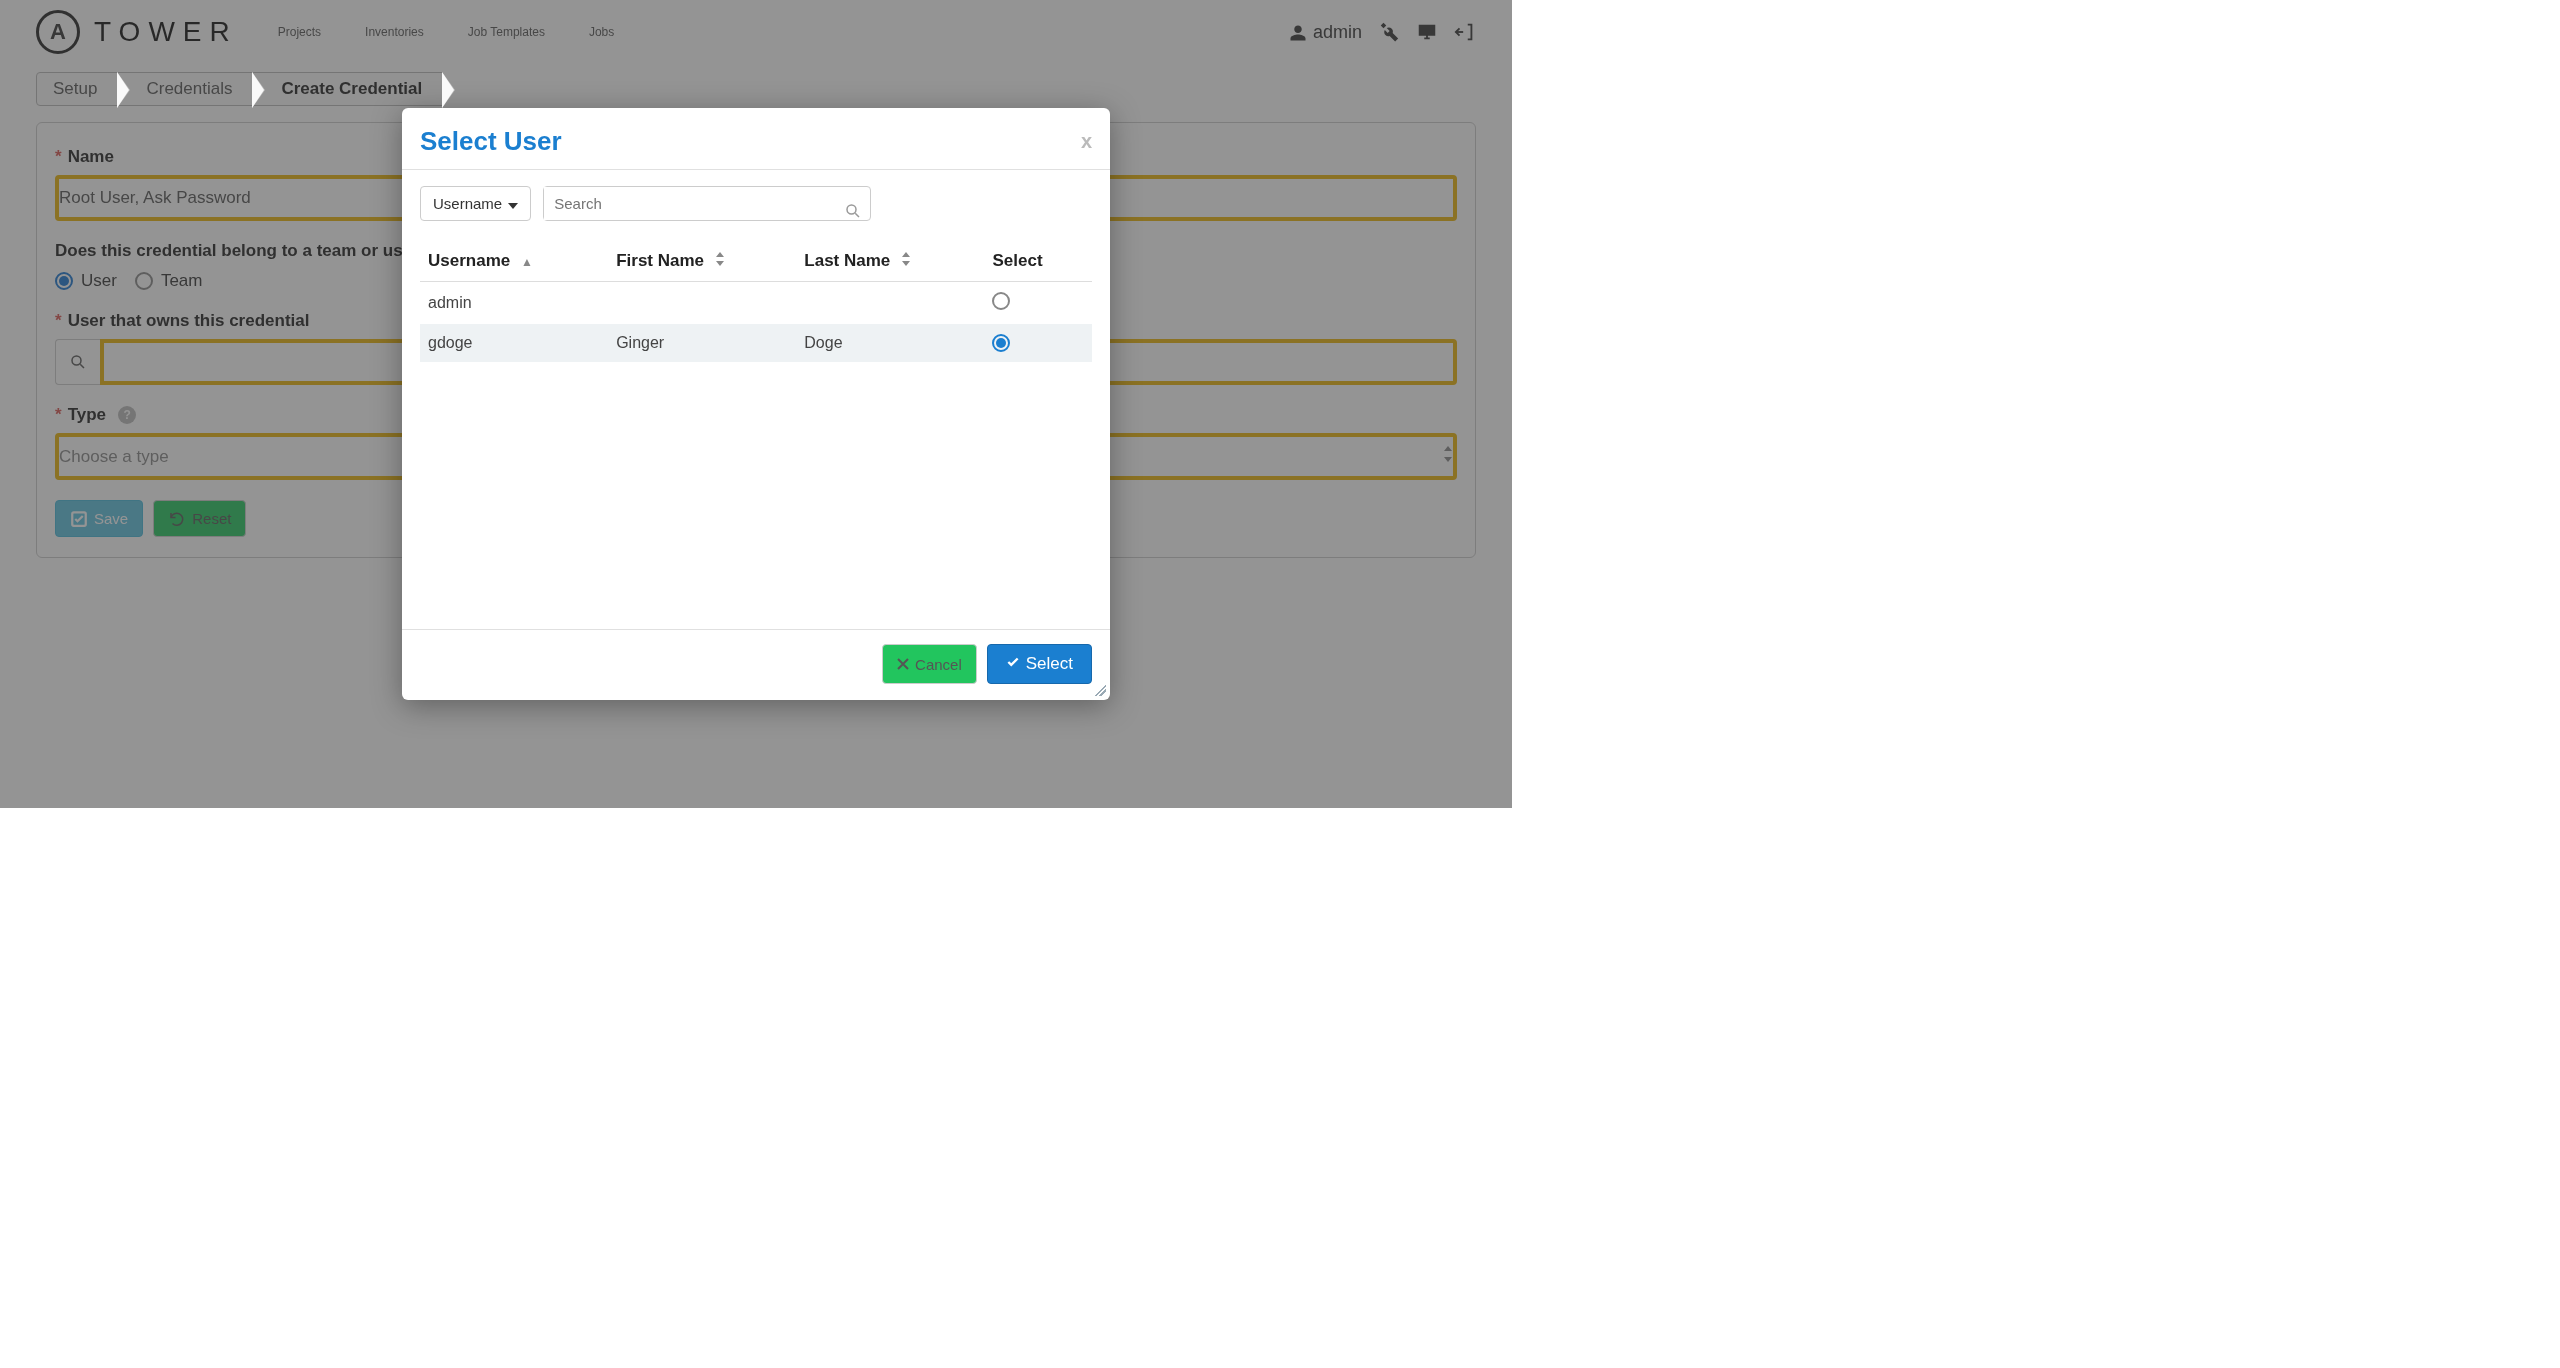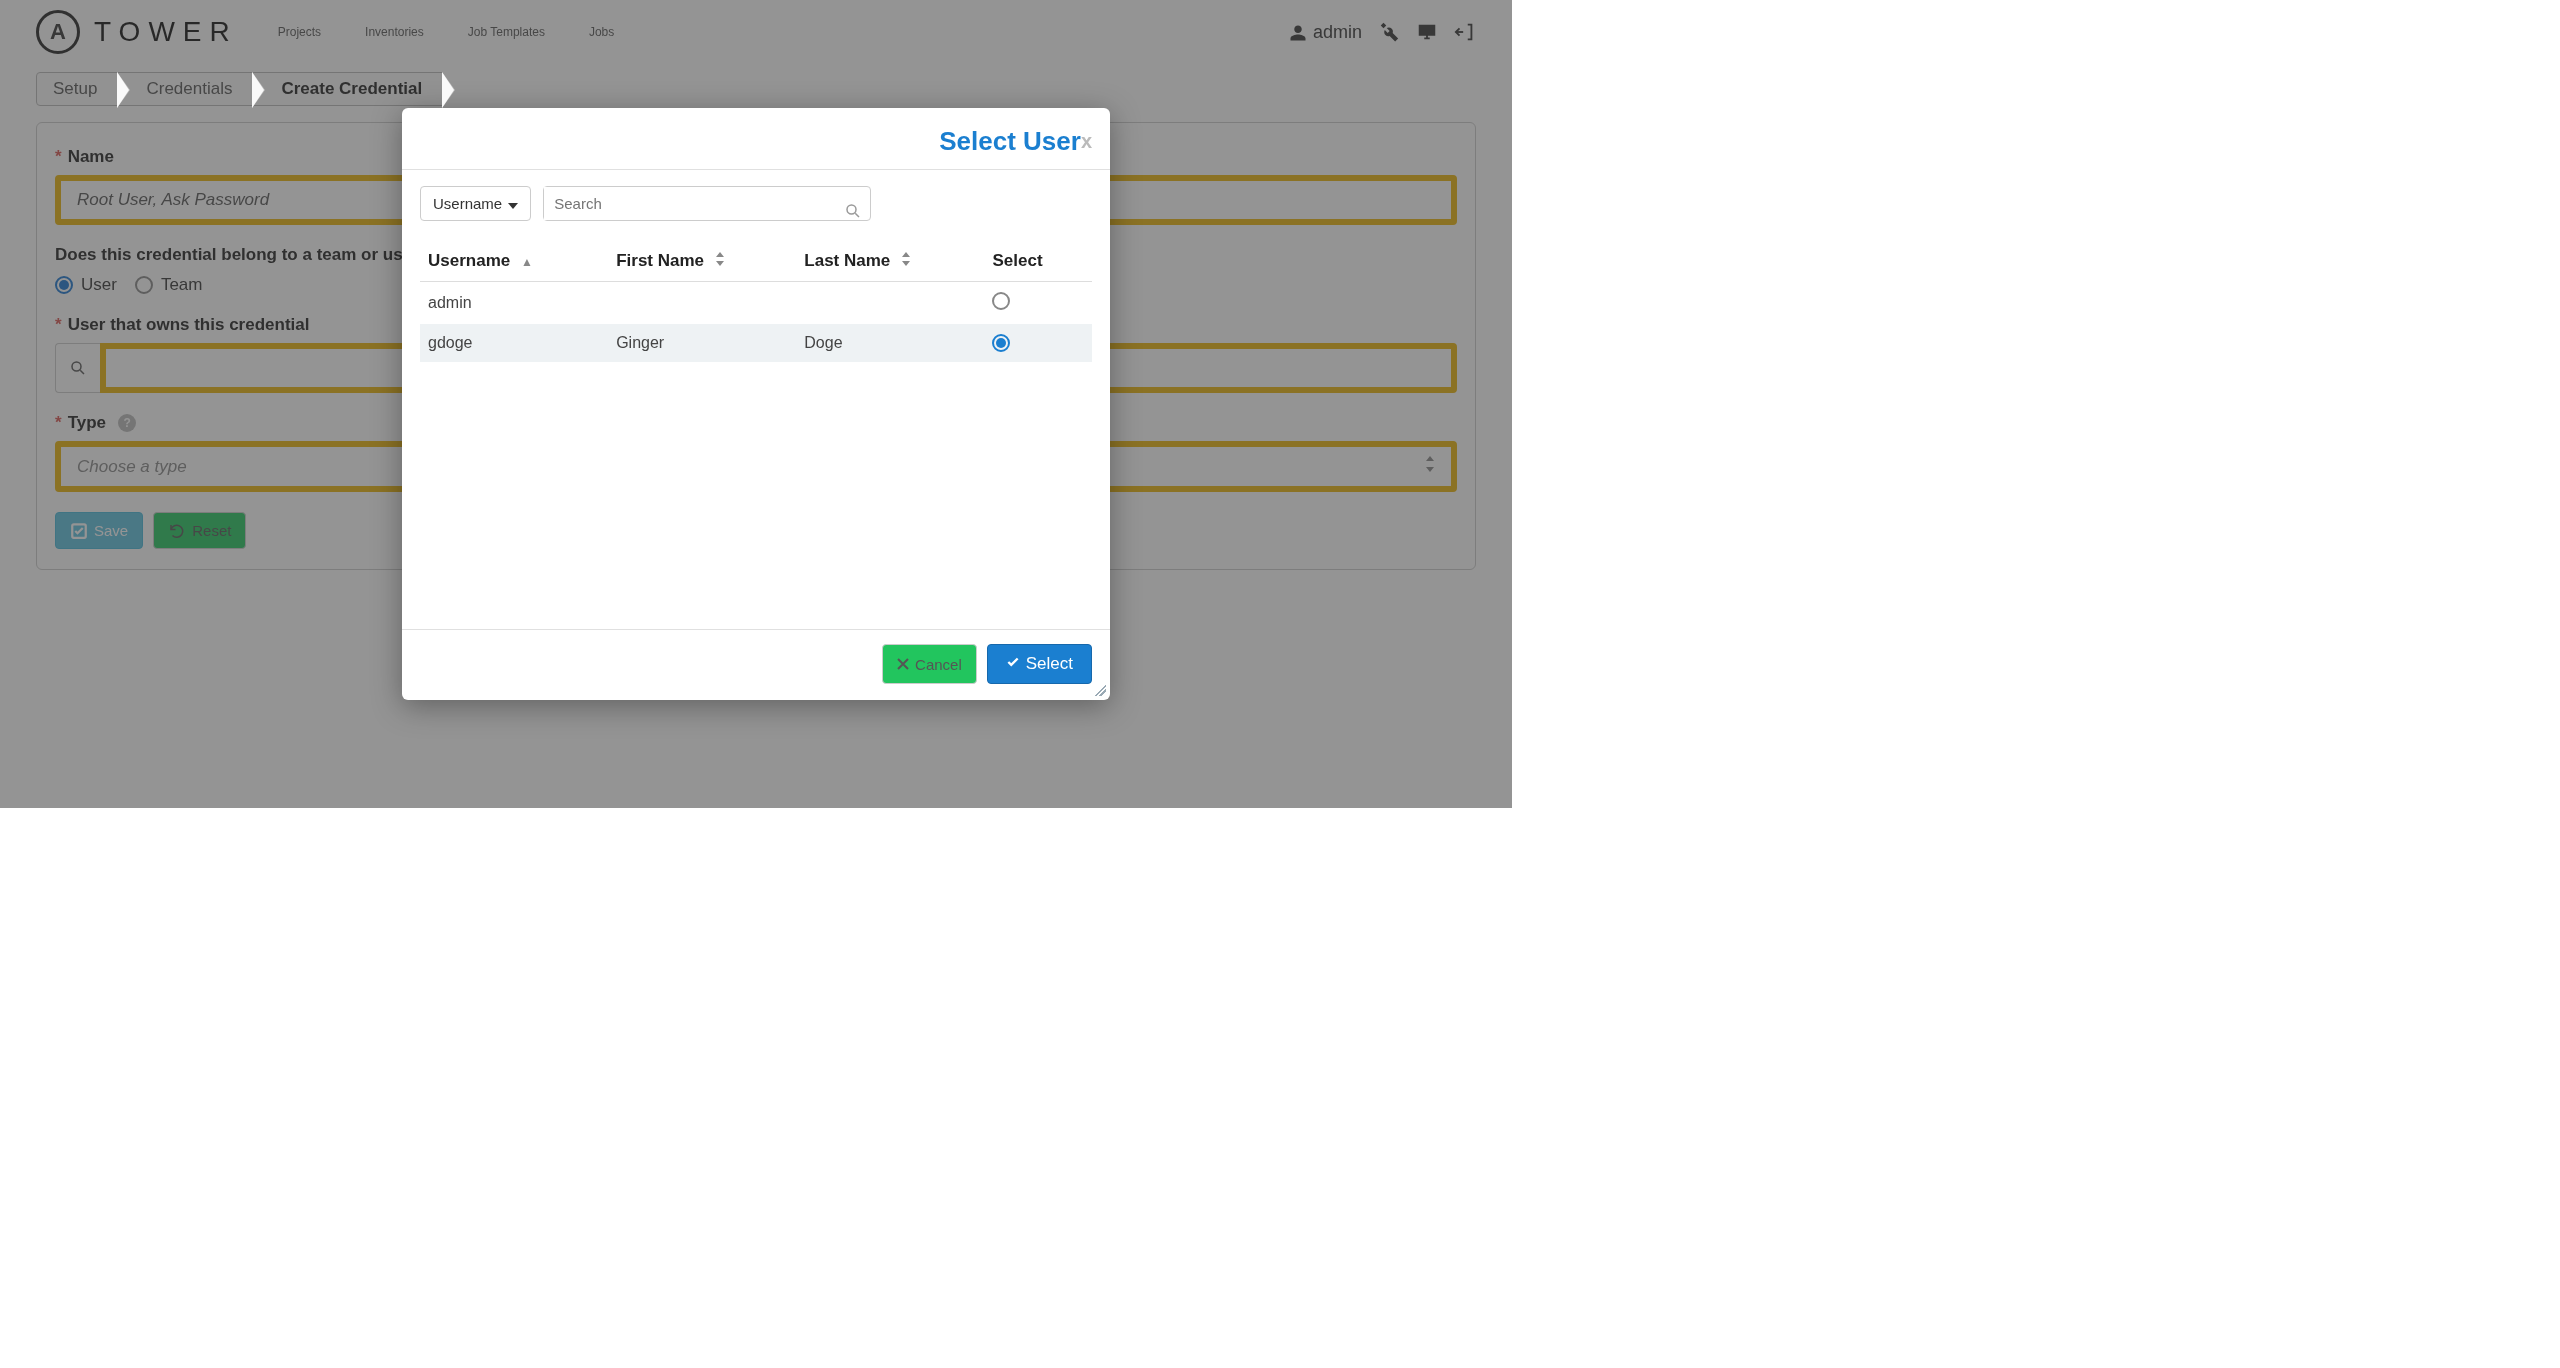--- a/index.html
+++ b/index.html
@@ -93,28 +93,27 @@
   display: inline-flex; align-items: center; gap: 6px;
 }
 .req { color: #d9534f; font-weight: 700; }
 .help-icon {
   display:inline-flex; width:18px; height:18px; border-radius:50%;
   background:#bbb; color:#fff; font-size:12px; align-items:center; justify-content:center;
   margin-left:6px;
 }
 .text-input, .select-input {
   width: 100%;
-  border: 6px solid #eab308;
+  border: 4px solid #eab308;
   border-radius: 4px;
-  padding: 9px 16px;
+  padding: 9px 0;
   font-size: 17px;
   color: #555;
   margin-top: 8px;
   background: #fff;
-  font-style: italic;
 }
 .select-input { display:flex; justify-content:space-between; align-items:center; color:#888;}
 .radio-row { display: flex; gap: 18px; margin-top: 10px; align-items:center;}
 .radio-item { display:flex; align-items:center; gap:8px; font-size:17px; }
 .radio-dot {
   width:18px; height:18px; border:2px solid #888; border-radius:50%;
   display:inline-flex; align-items:center; justify-content:center;
 }
 .radio-dot.checked { border-color:#1976d2; }
 .radio-dot.checked::after { content:""; width:10px; height:10px; background:#1976d2; border-radius:50%;}
@@ -141,21 +140,21 @@
 
 .modal {
   position:absolute;
   left:402px; top:108px;
   width:708px; height:592px;
   background:#fff; border-radius:6px;
   box-shadow:0 6px 30px rgba(0,0,0,0.35);
   display:flex; flex-direction:column;
 }
 .modal-header {
-  display:flex; justify-content:flex-end; align-items:center;
+  display:flex; justify-content:space-between; align-items:center;
   padding:18px 18px 12px 18px;
 }
 .modal-title { color:#1b7fd0; font-size:26px; font-weight:700;}
 .modal-close { color:#bbb; font-size:20px; font-weight:700; cursor:pointer;}
 .modal hr { border:none; border-top:1px solid #e0e0e0; margin:0 0 16px 0;}
 
 .modal-body { padding: 0 18px; flex:1; }
 .search-row { display:flex; gap:12px; margin-bottom:20px;}
 .filter-btn {
   border:1px solid #ccc; border-radius:4px; padding:8px 12px;

